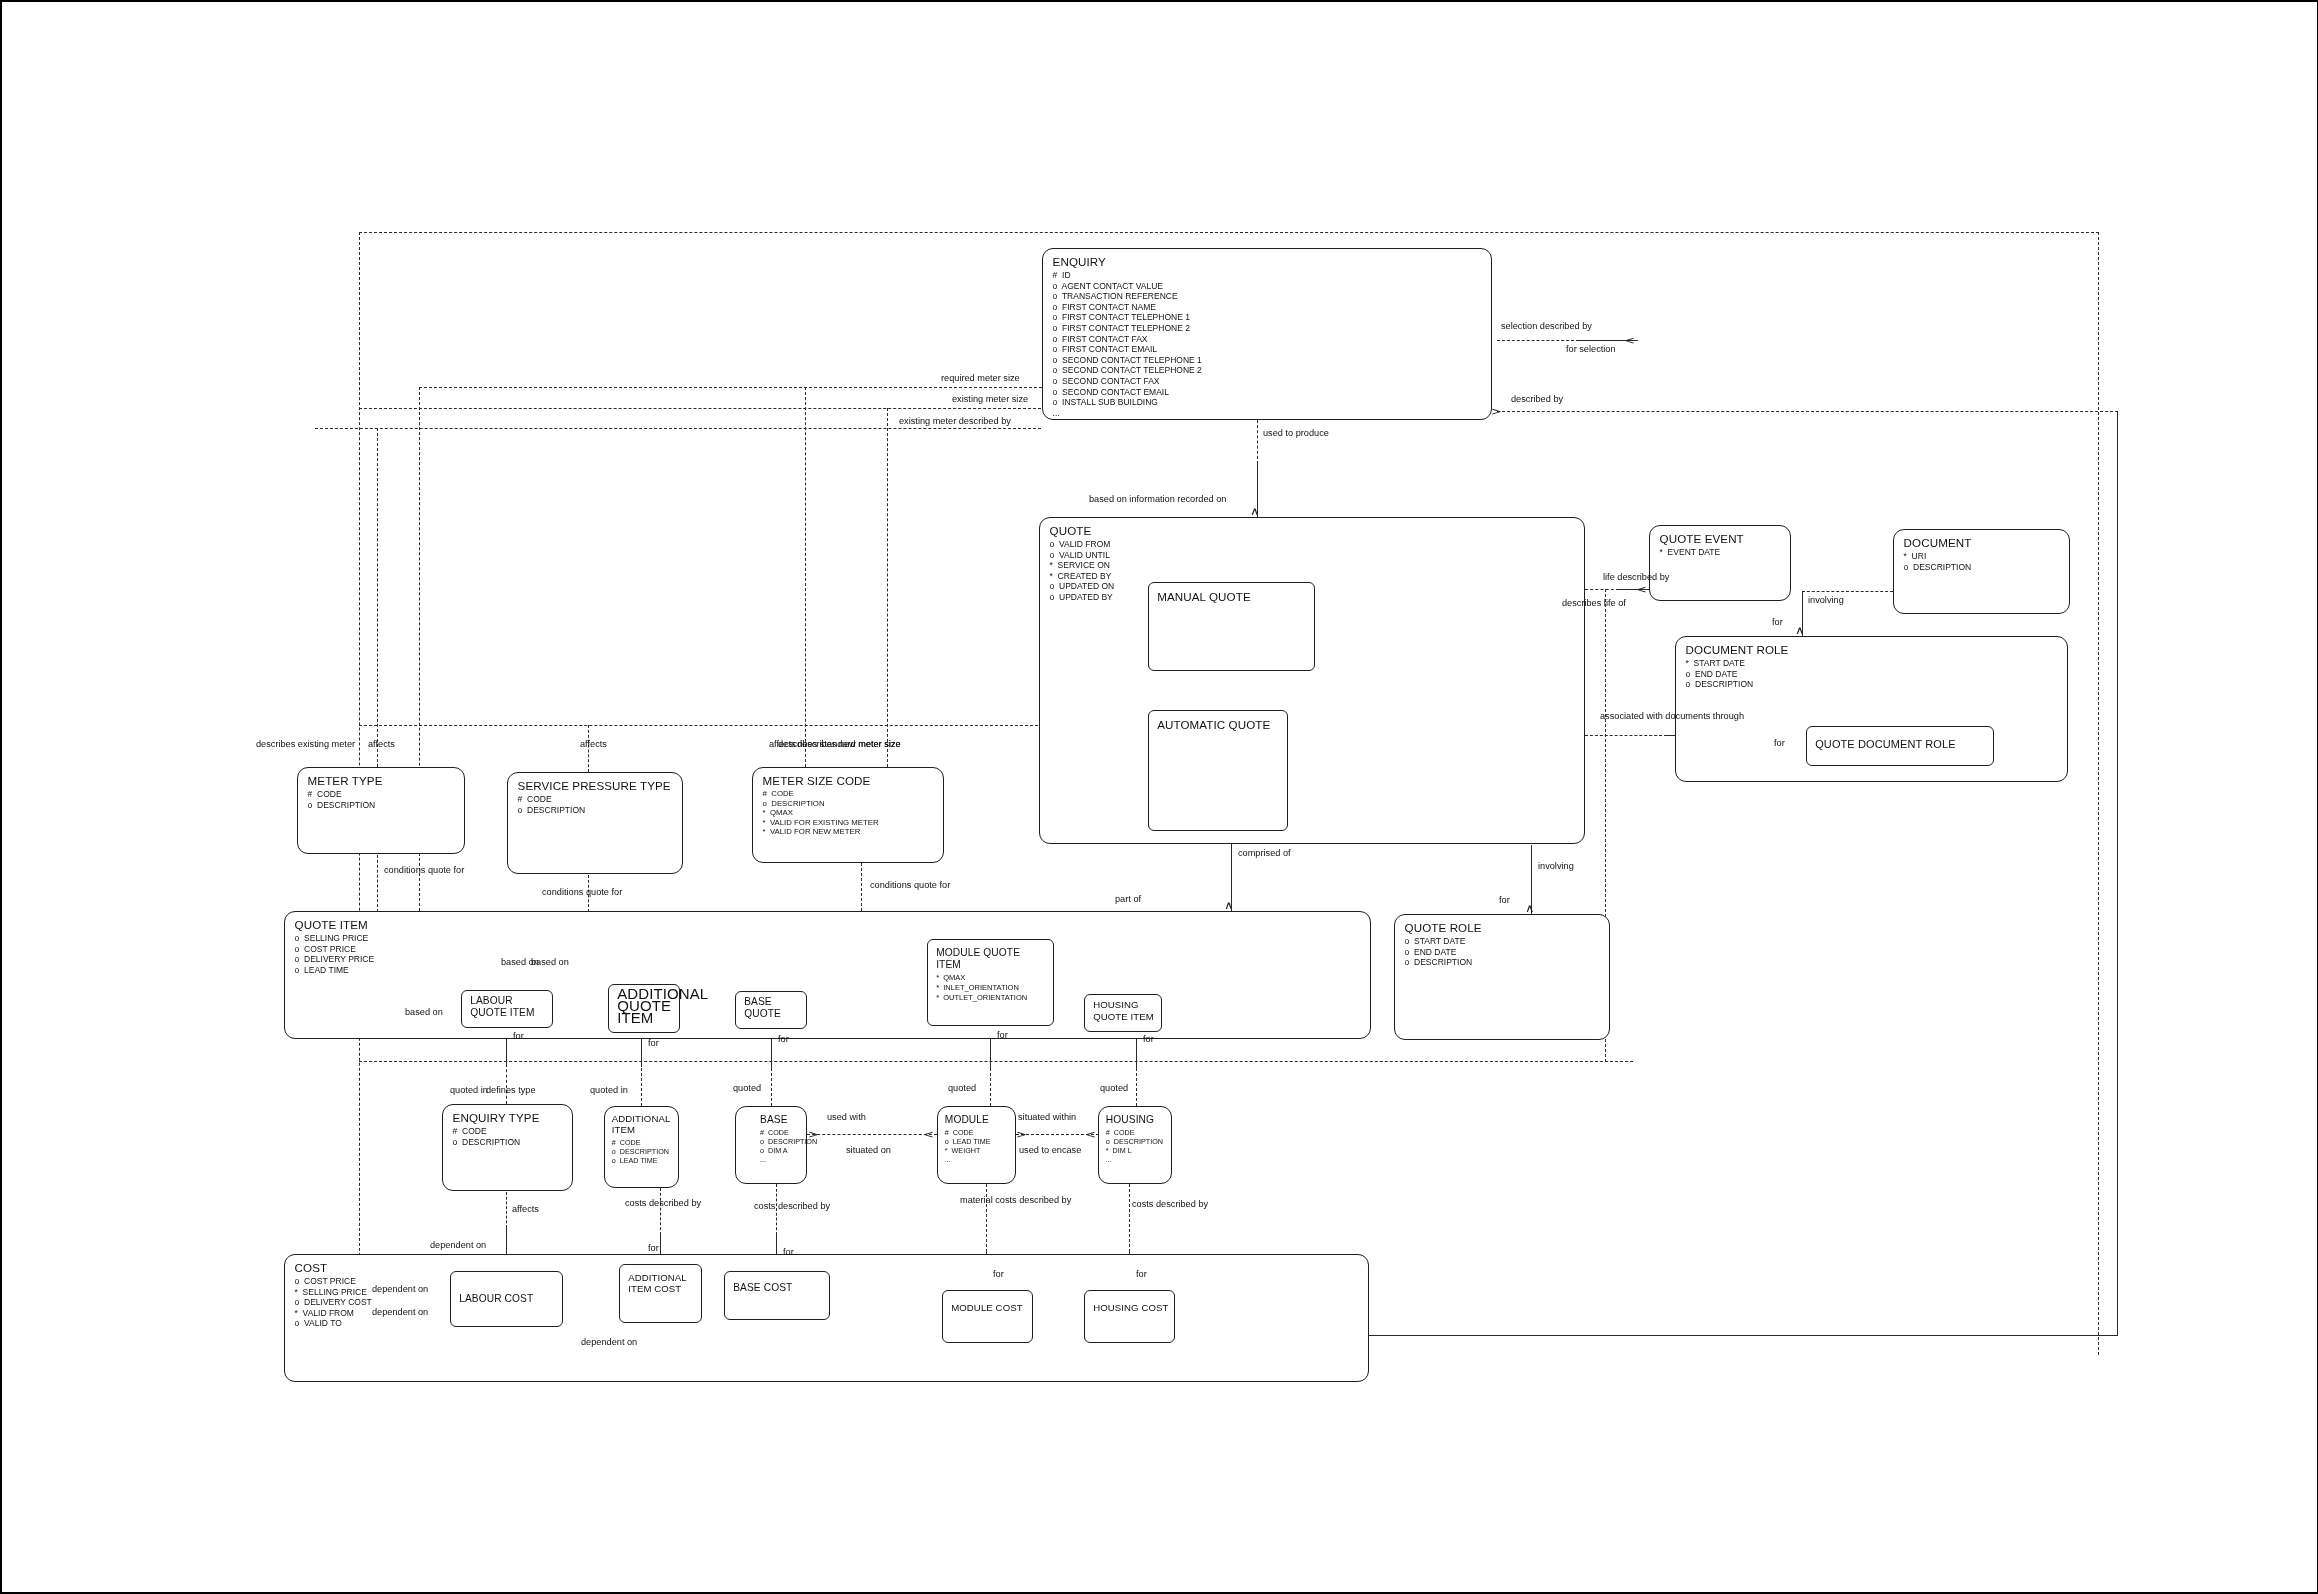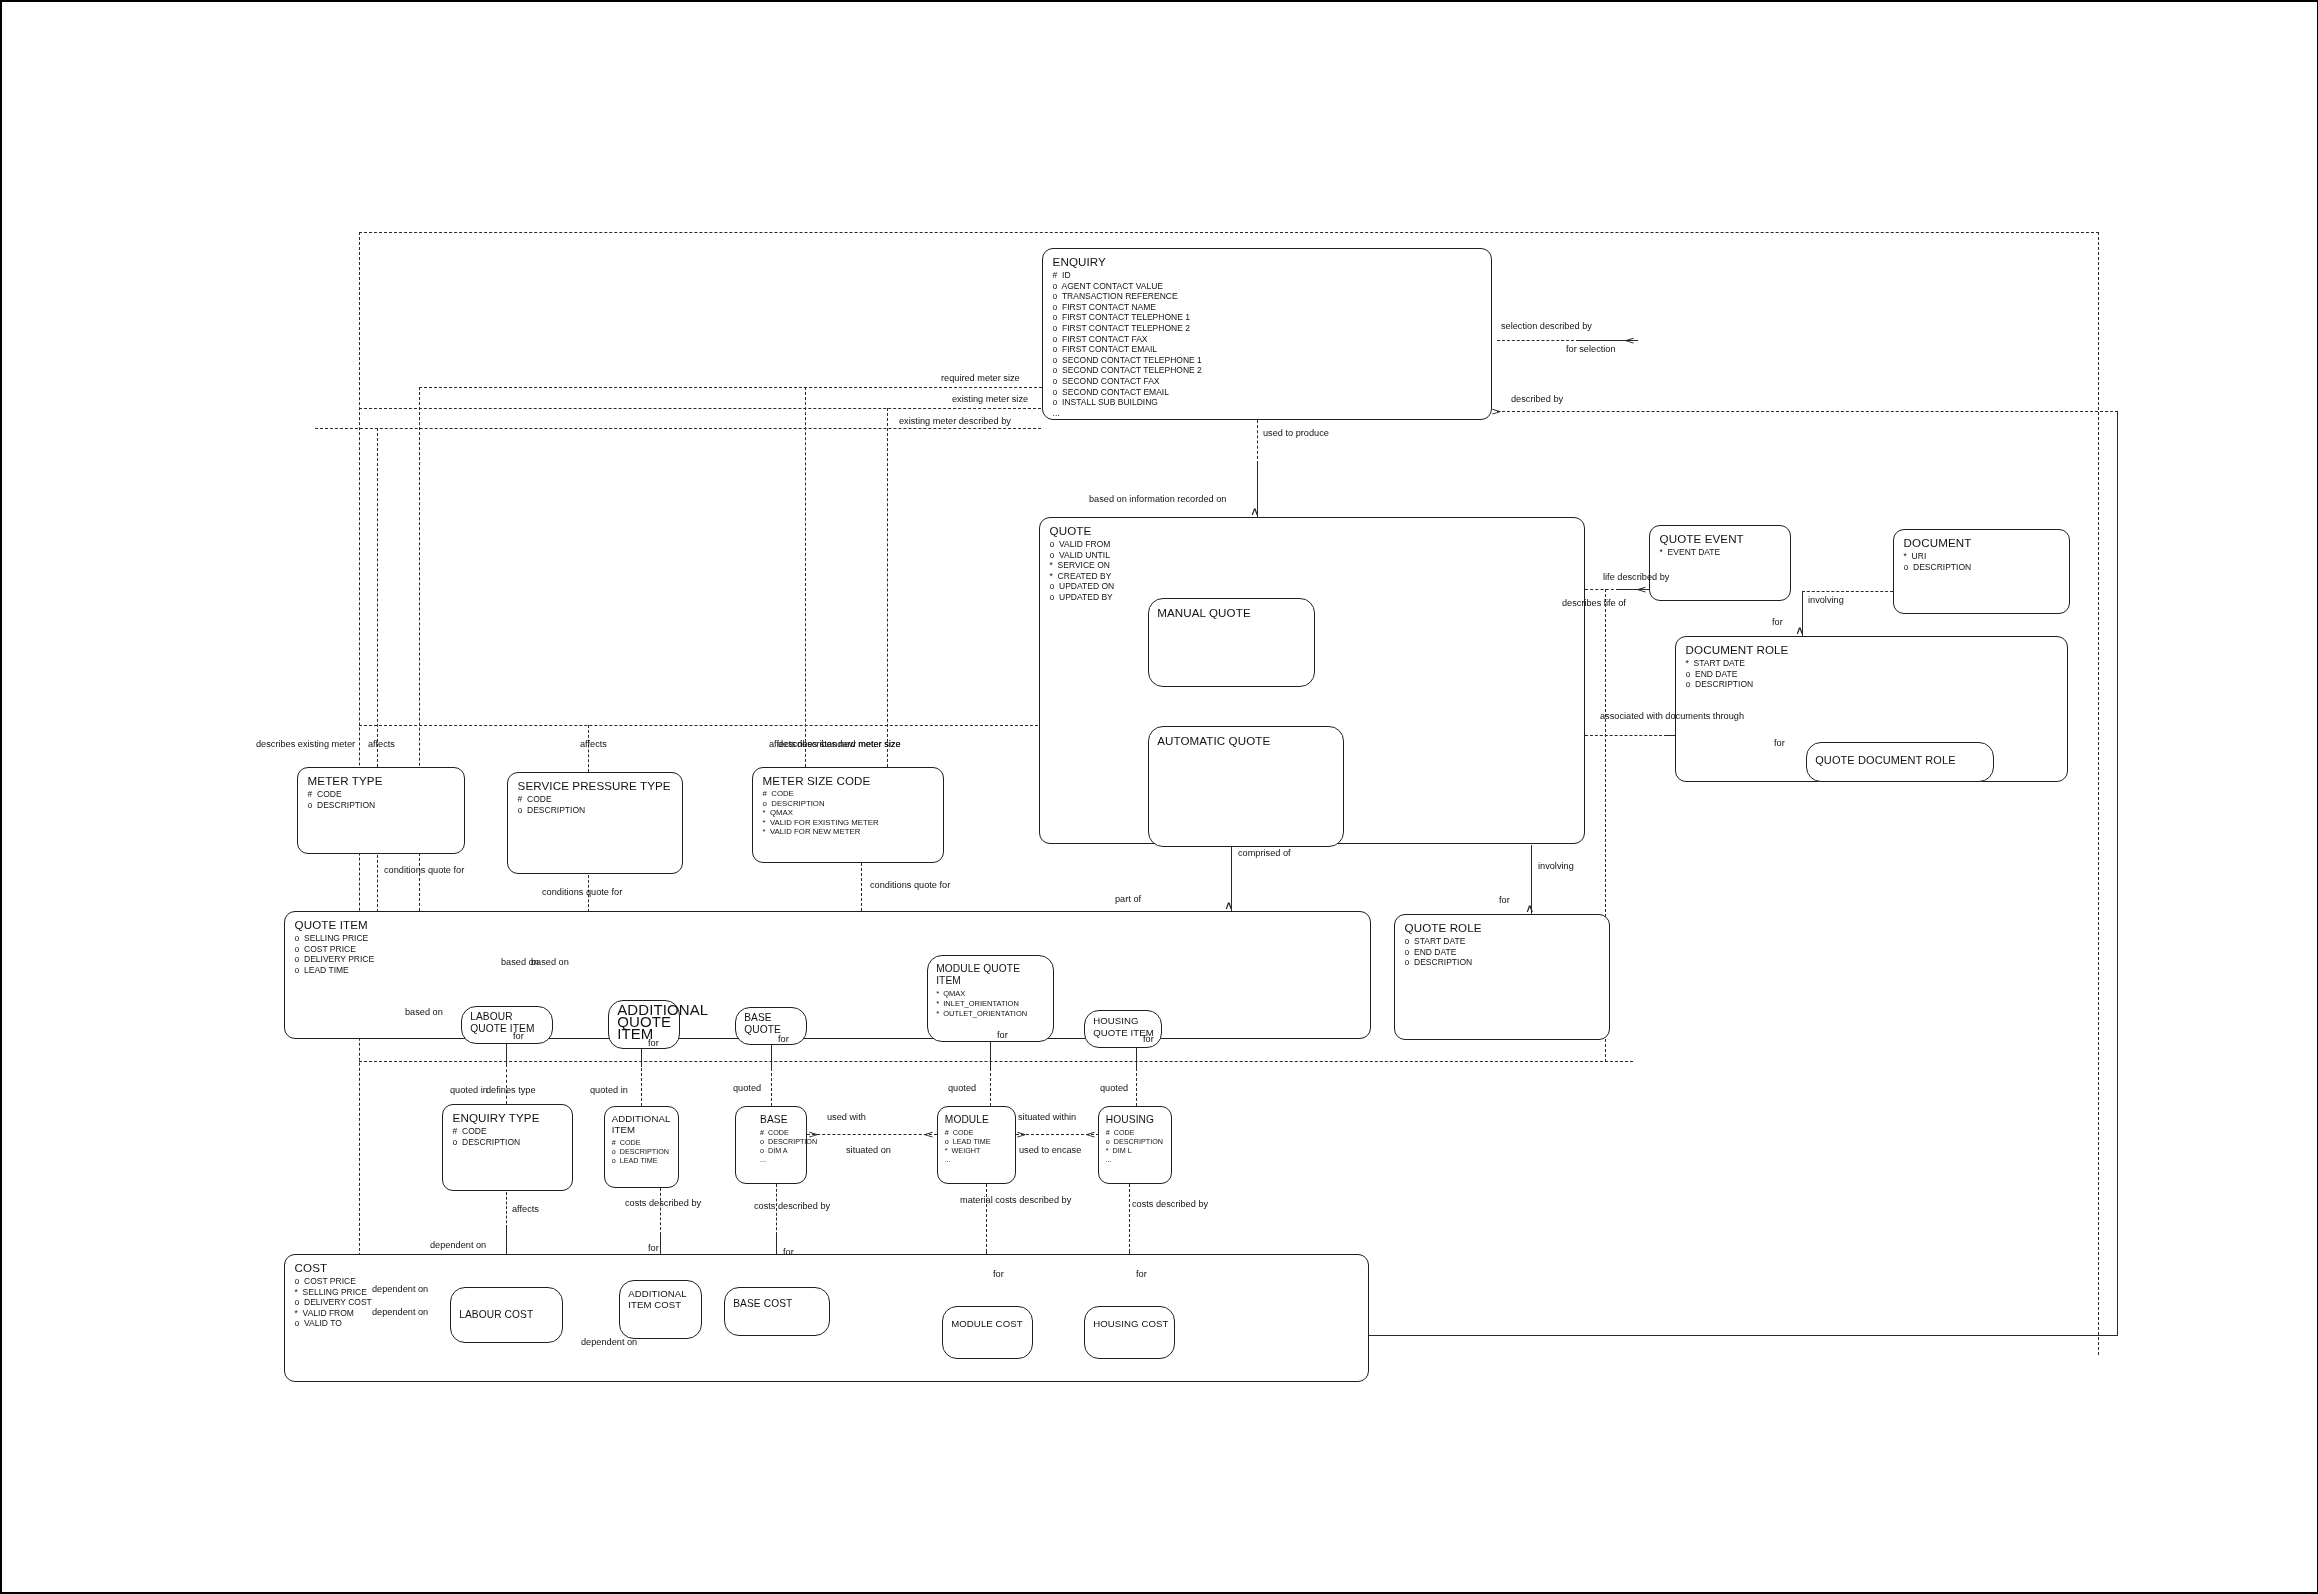--- a/index.html
+++ b/index.html
@@ -2,21 +2,21 @@
 <html style="font-size:11px"><head>
 <meta charset="utf-8">
 <style>
   html,body{margin:0;padding:0;background:#ffffff;}
   #stage{position:relative;width:2319px;height:1594px;background:#fff;
          font-family:"Liberation Sans", sans-serif;color:#111;overflow:hidden;}
   .frame{position:absolute;left:0;top:0;width:2319px;height:1594px;
          border:2px solid #000;box-sizing:border-box;pointer-events:none;}
   .entity{position:absolute;border:1.4px solid #1f1f1f;border-radius:11px;
           background:#fff;box-sizing:border-box;padding:5.5px 6.8px 2.7px 9.6px;}
-  .entity.sub{border-radius:15px;padding:6.8px 5.5px 2.7px 8.2px;margin-top:16px;}
+  .entity.sub{border-radius:6px;padding:6.8px 5.5px 2.7px 8.2px;}
   .etitle{font-size:11.6px;letter-spacing:0.1px;line-height:13.6px;margin-bottom:2px;white-space:pre-line;}
   .attrs{font-size:8.5px;line-height:10.6px;white-space:pre;}
   .attrs div{white-space:pre;}
   .rlabel{position:absolute;font-size:9.2px;line-height:10.2px;white-space:nowrap;}
   .hline,.vline{position:absolute;}
   .hline{border-top:1.4px solid #2a2a2a;height:0;}
   .vline{border-left:1.4px solid #2a2a2a;width:0;}
   .dashed.hline{border-top-style:dashed;}
   .dashed.vline{border-left-style:dashed;}
   .crow{position:absolute;font-size:13px;line-height:13px;color:#222;
@@ -135,21 +135,21 @@
     <div class="attrs"><div>#  ID</div><div>o  AGENT CONTACT VALUE</div><div>o  TRANSACTION REFERENCE</div><div>o  FIRST CONTACT NAME</div><div>o  FIRST CONTACT TELEPHONE 1</div><div>o  FIRST CONTACT TELEPHONE 2</div><div>o  FIRST CONTACT FAX</div><div>o  FIRST CONTACT EMAIL</div><div>o  SECOND CONTACT TELEPHONE 1</div><div>o  SECOND CONTACT TELEPHONE 2</div><div>o  SECOND CONTACT FAX</div><div>o  SECOND CONTACT EMAIL</div><div>o  INSTALL SUB BUILDING</div><div>...</div></div>
   </div>
 
 
   <div class="entity" style="left:1039px;top:517px;width:546px;height:327px">
     <div class="etitle">QUOTE</div>
     <div class="attrs"><div>o  VALID FROM</div><div>o  VALID UNTIL</div><div>*  SERVICE ON</div><div>*  CREATED BY</div><div>o  UPDATED ON</div><div>o  UPDATED BY</div></div>
     <div class="entity sub" style="left:108px;top:64px;width:167px;height:89px">
       <div class="etitle">MANUAL QUOTE</div>
     </div>
-    <div class="entity sub" style="left:108px;top:192px;width:196px;height:121px">
+    <div class="entity sub" style="left:108px;top:192px;width:140px;height:121px">
       <div class="etitle">AUTOMATIC QUOTE</div>
     </div>
   </div>
 
   <div class="entity" style="left:1649px;top:525px;width:142px;height:76px">
     <div class="etitle">QUOTE EVENT</div>
     <div class="attrs"><div>*  EVENT DATE</div></div>
   </div>
 
   <div class="entity" style="left:1893px;top:529px;width:177px;height:85px">

